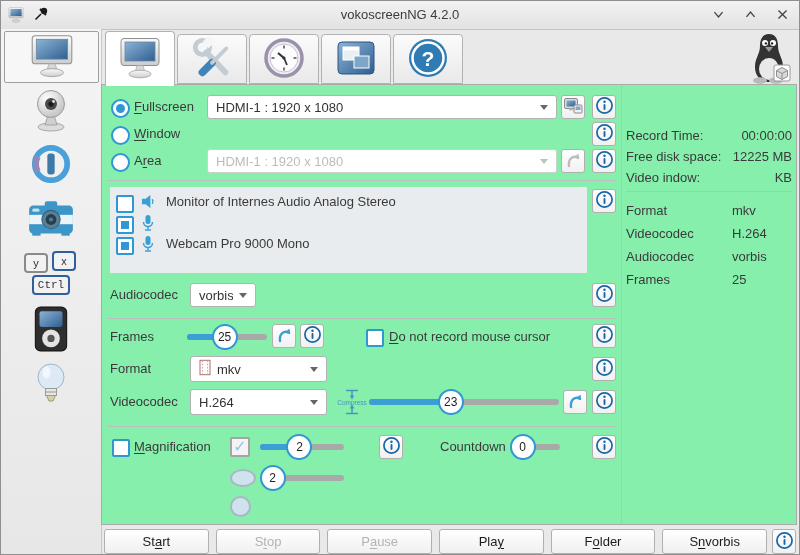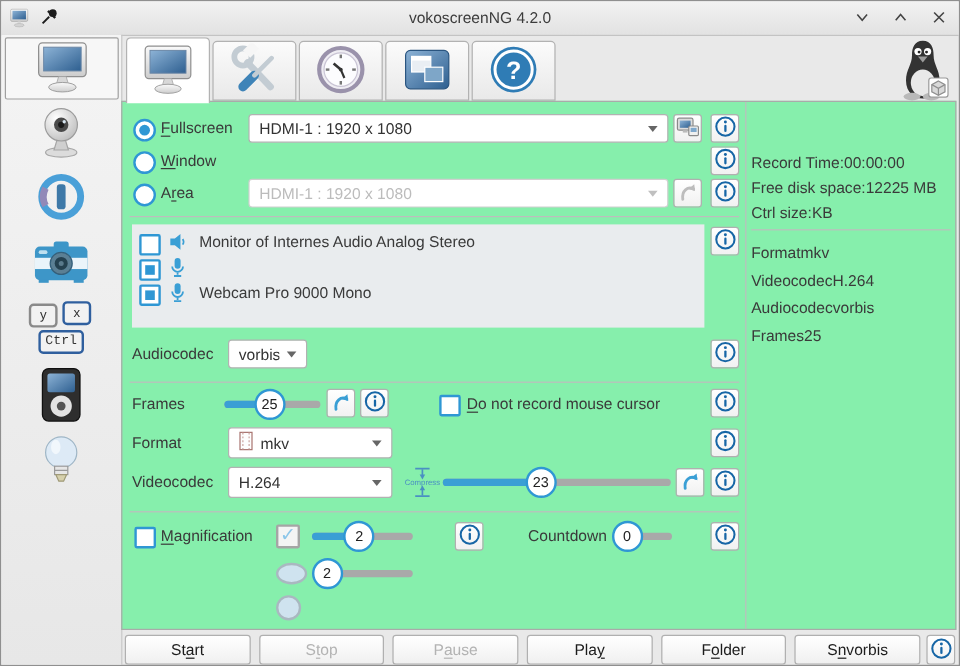--- a/index.html
+++ b/index.html
@@ -54,21 +54,21 @@
   .combo.disabled .carrow{border-top-color:#c0c0c0;}
   .btn{position:absolute;background:linear-gradient(#ffffff,#f1f1f1);border:1px solid #b0b0b0;border-radius:3px;
        display:flex;align-items:center;justify-content:center;padding:0;box-sizing:border-box;cursor:default;}
   .sq{width:24px;height:24px;}
   .slider{position:absolute;height:26px;}
   .track{position:absolute;left:0;right:0;top:10px;height:6px;border-radius:3px;background:#a9a9a9;}
   .fill{height:100%;background:#3a9fd5;border-radius:3px;}
   .handle{position:absolute;top:0;width:22px;height:22px;border-radius:50%;background:#fff;border:2px solid #2f97d4;
           transform:translateX(-50%);display:flex;align-items:center;justify-content:center;font-size:12px;color:#222;z-index:2;}
   
-  .inf-row{position:absolute;left:524px;width:166px;display:flex;line-height:18px;}
+  .inf-row{position:absolute;left:524px;width:166px;display:flex;justify-content:space-between;line-height:18px;}
   
   .bottom-bar{position:absolute;left:103px;top:528px;width:663px;height:25px;display:flex;gap:7px;}
   .bbtn{position:relative;flex:1;height:25px;background:linear-gradient(#ffffff,#f0f0f0);border:1px solid #b0b0b0;
         border-radius:3px;display:flex;align-items:center;justify-content:center;font-size:13px;color:#1c1c1c;
         font-family:inherit;}
   .bbtn.disabled{color:#b3b3b3;}
 </style>
 </head>
 <body>
 
@@ -497,21 +497,21 @@
 
   <div class="inf-row" style="top:42px">
     <span>Record Time:</span>
     <span>00:00:00</span>
   </div>
   <div class="inf-row" style="top:63px">
     <span>Free disk space:</span>
     <span>12225  MB</span>
   </div>
   <div class="inf-row" style="top:84px">
-    <span>Ctrl size:</span>
+    <span>Video indow:</span>
     <span>KB</span>
   </div>
 
   <div class="sep-h" style="left:524px;top:106px;width:166px"></div>
 
   <div class="inf-row" style="top:117px">
     <span>Format</span>
     <span style="width:60px;text-align:left">mkv</span>
   </div>
   <div class="inf-row" style="top:140px">

